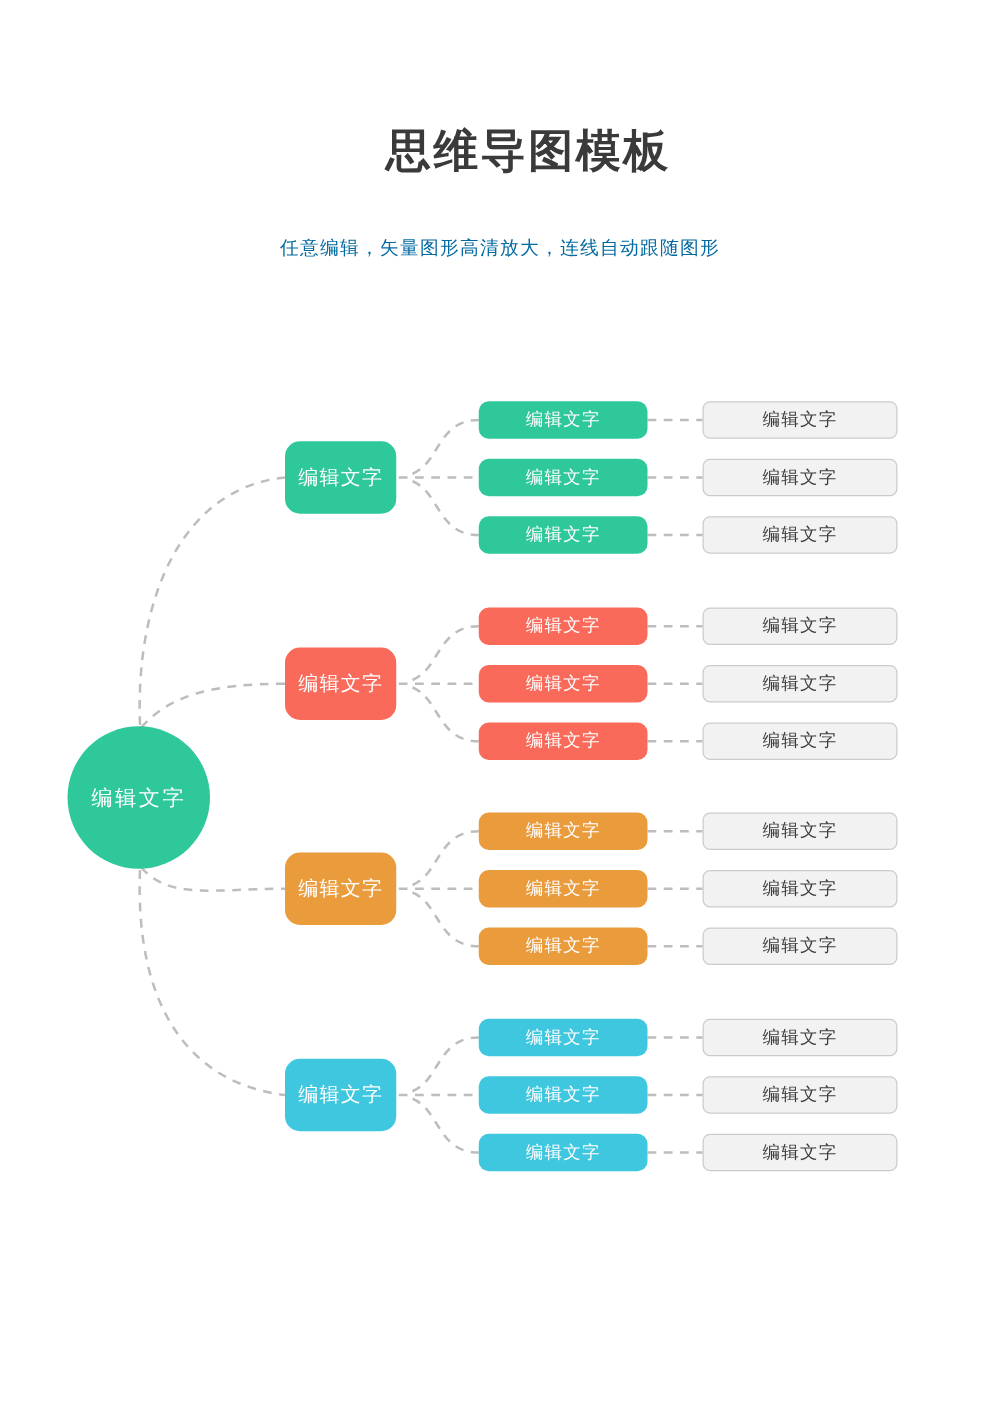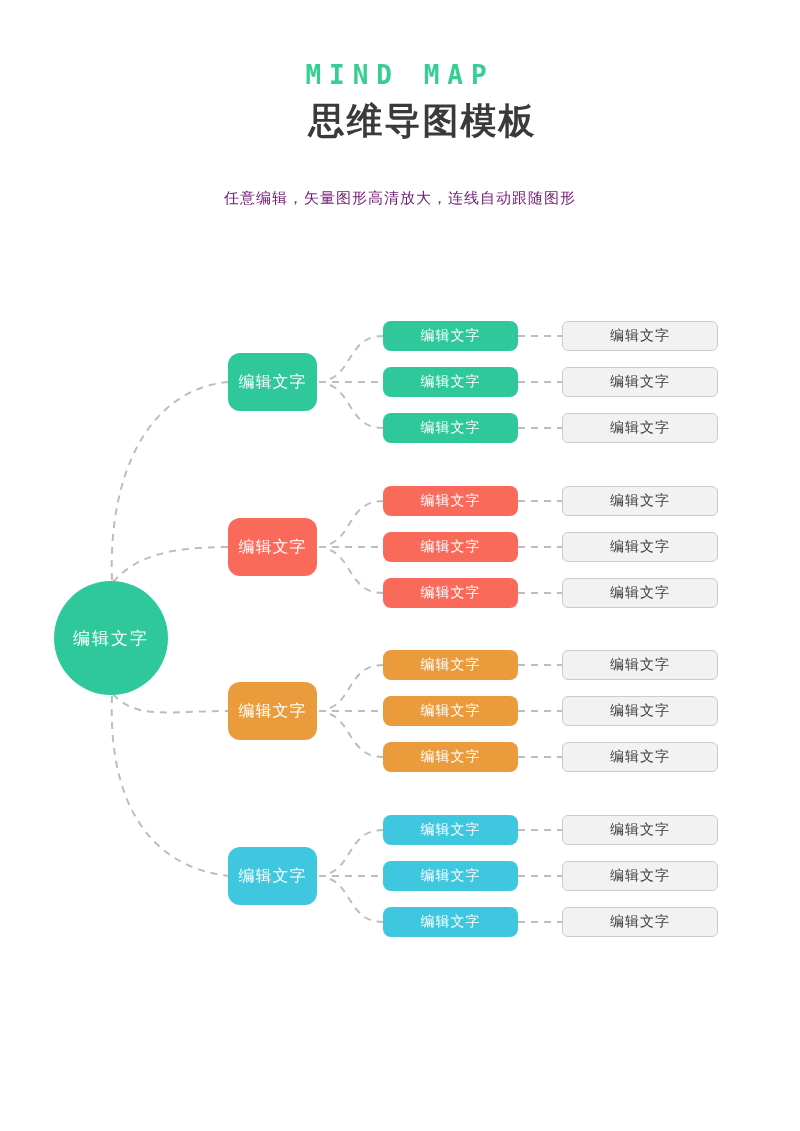--- a/index.html
+++ b/index.html
@@ -49,23 +49,22 @@
     left:562px;width:156px;height:30px;border-radius:6px;
     background:#F2F2F2;border:1px solid #CBCBCB;color:#3B3B3B;
     font-size:14px;letter-spacing:1px;
   }
 </style>
 </head>
 <body>
 
 <div class="stage">
 
-  <div class="title" style="color: rgb(54, 206, 146);">MIND MAP</div>
   <div class="subtitle" style="color: rgb(58, 58, 58);">思维导图模板</div>
-  <div class="description" style="color: #701a75;">任意编辑，矢量图形高清放大，连线自动跟随图形</div>
+  <div class="description" style="color: #0369a1;">任意编辑，矢量图形高清放大，连线自动跟随图形</div>
 
   <svg class="wires" viewBox="0 0 800 1131" xmlns="http://www.w3.org/2000/svg">
     <g fill="none" stroke-width="2" stroke-dasharray="7 6" stroke="#BDBDBD">
 
       <path d="M112 580 C108 478 146 390 228 382"></path>
       <path d="M113 582 C136 556 170 547 228 547"></path>
       <path d="M113 694 C136 720 170 711 228 711"></path>
       <path d="M112 696 C108 798 146 866 228 876"></path>
 
       <path d="M330 379 C352 370 350 336 383 336"></path>

